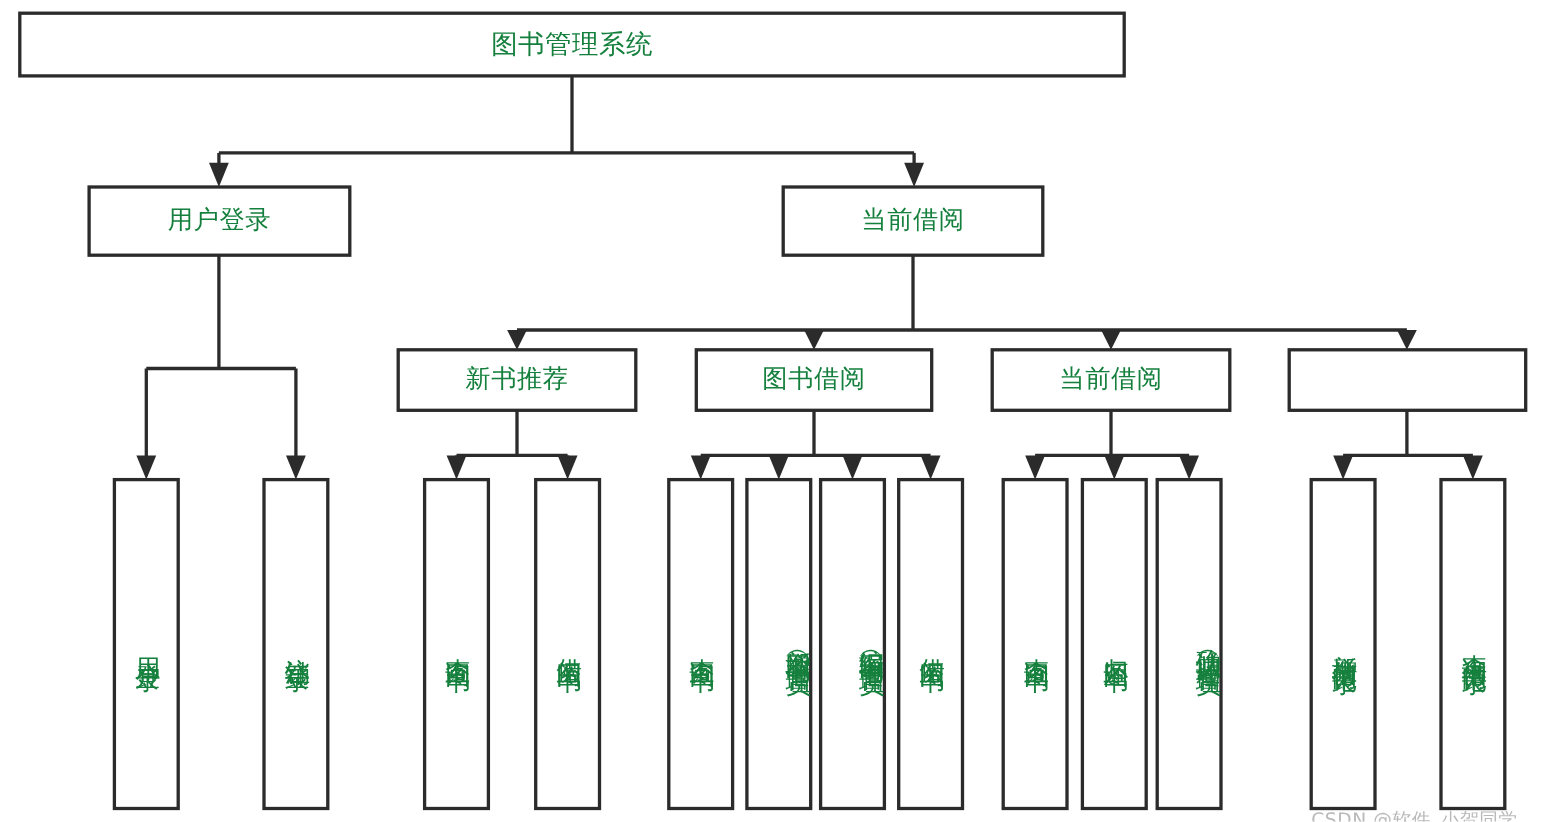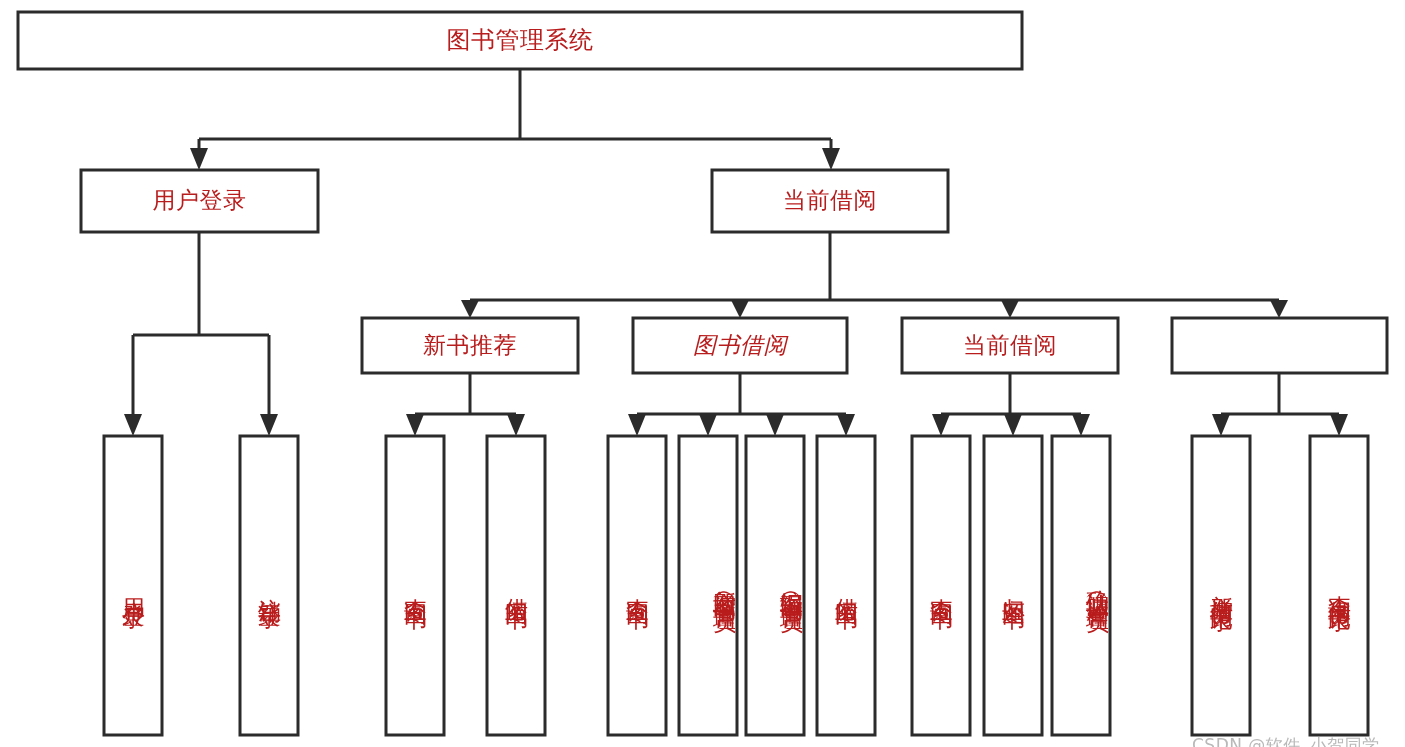--- a/index.html
+++ b/index.html
@@ -37,21 +37,21 @@
   }
   .arrow-head {
     fill: #2b2b2b;
     stroke: none;
   }
   .node-label {
     position: absolute;
     display: flex;
     align-items: center;
     justify-content: center;
-    color: #b91c1c;
+    color: #15803d;
     font-family: "DejaVu Sans", "Liberation Sans", sans-serif;
     line-height: 1.12;
     pointer-events: none;
     text-align: center;
     box-sizing: border-box;
   }
   .node-label.horizontal {
     font-size: 23px;
     letter-spacing: 0.5px;
   }
@@ -172,21 +172,21 @@
       <polygon class="arrow-head" points="1330,414 1348,414 1339,436"></polygon>
     </g>
   </svg>
 
   <div class="node-label horizontal root" style="left:18px; top:12px; width:1004px; height:57px;">图书管理系统</div>
 
   <div class="node-label horizontal" style="left:81px; top:170px; width:237px; height:62px;">用户登录</div>
   <div class="node-label horizontal" style="left:712px; top:170px; width:236px; height:62px;">当前借阅</div>
 
   <div class="node-label horizontal" style="left:362px; top:318px; width:216px; height:55px;">新书推荐</div>
-  <div class="node-label horizontal" style="left:633px; top:318px; width:214px; height:55px;font-style:italic;">图书借阅</div>
+  <div class="node-label horizontal" style="left:633px; top:318px; width:214px; height:55px;">图书借阅</div>
   <div class="node-label horizontal" style="left:902px; top:318px; width:216px; height:55px;border-radius:20px;">当前借阅</div>
 
   <div class="node-label vertical" style="left:104px; top:436px; width:58px; height:299px;">用户登录</div>
   <div class="node-label vertical" style="left:240px; top:436px; width:58px; height:299px;">注销登录</div>
   <div class="node-label vertical" style="left:386px; top:436px; width:58px; height:299px;">查询图书</div>
   <div class="node-label vertical" style="left:487px; top:436px; width:58px; height:299px;">借阅图书</div>
   <div class="node-label vertical" style="left:608px; top:436px; width:58px; height:299px;">查询图书</div>
   <div class="node-label vertical" style="left:679px; top:436px; width:58px; height:299px; align-items:flex-start;">新增图书（管理员）</div>
   <div class="node-label vertical" style="left:746px; top:436px; width:58px; height:299px; align-items:flex-start;">编辑图书（管理员）</div>
   <div class="node-label vertical" style="left:817px; top:436px; width:58px; height:299px;">借阅图书</div>

